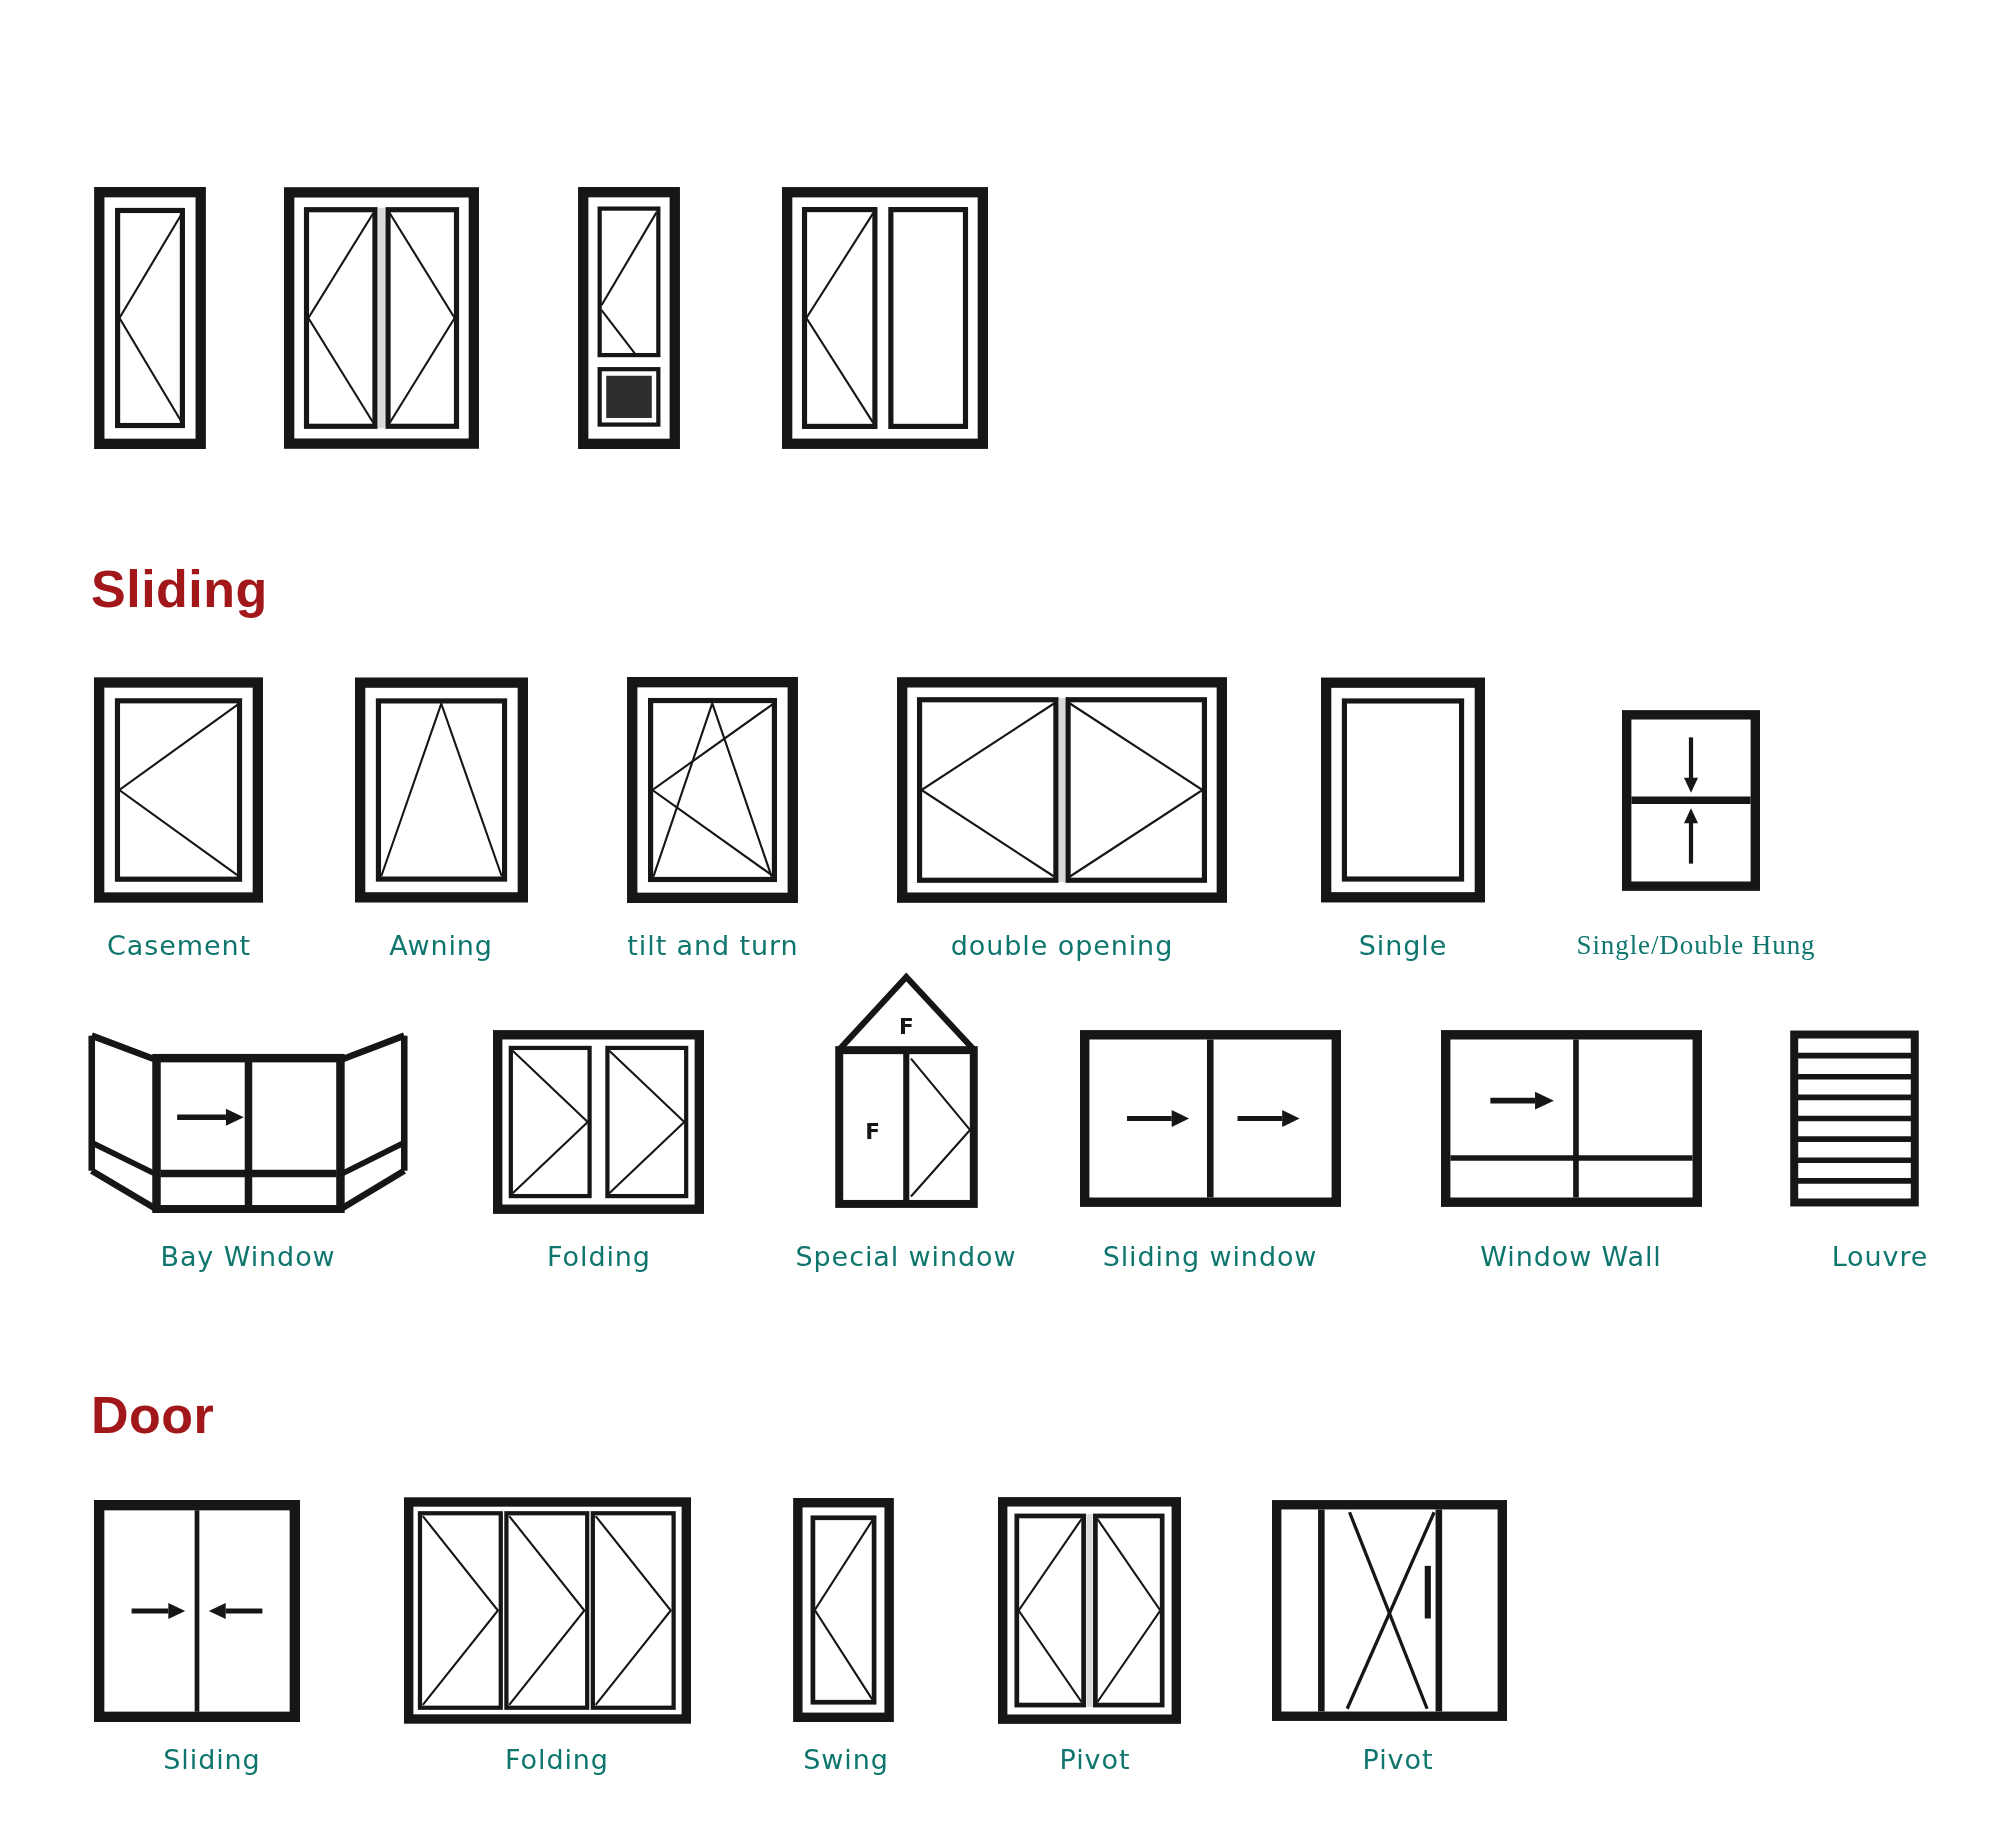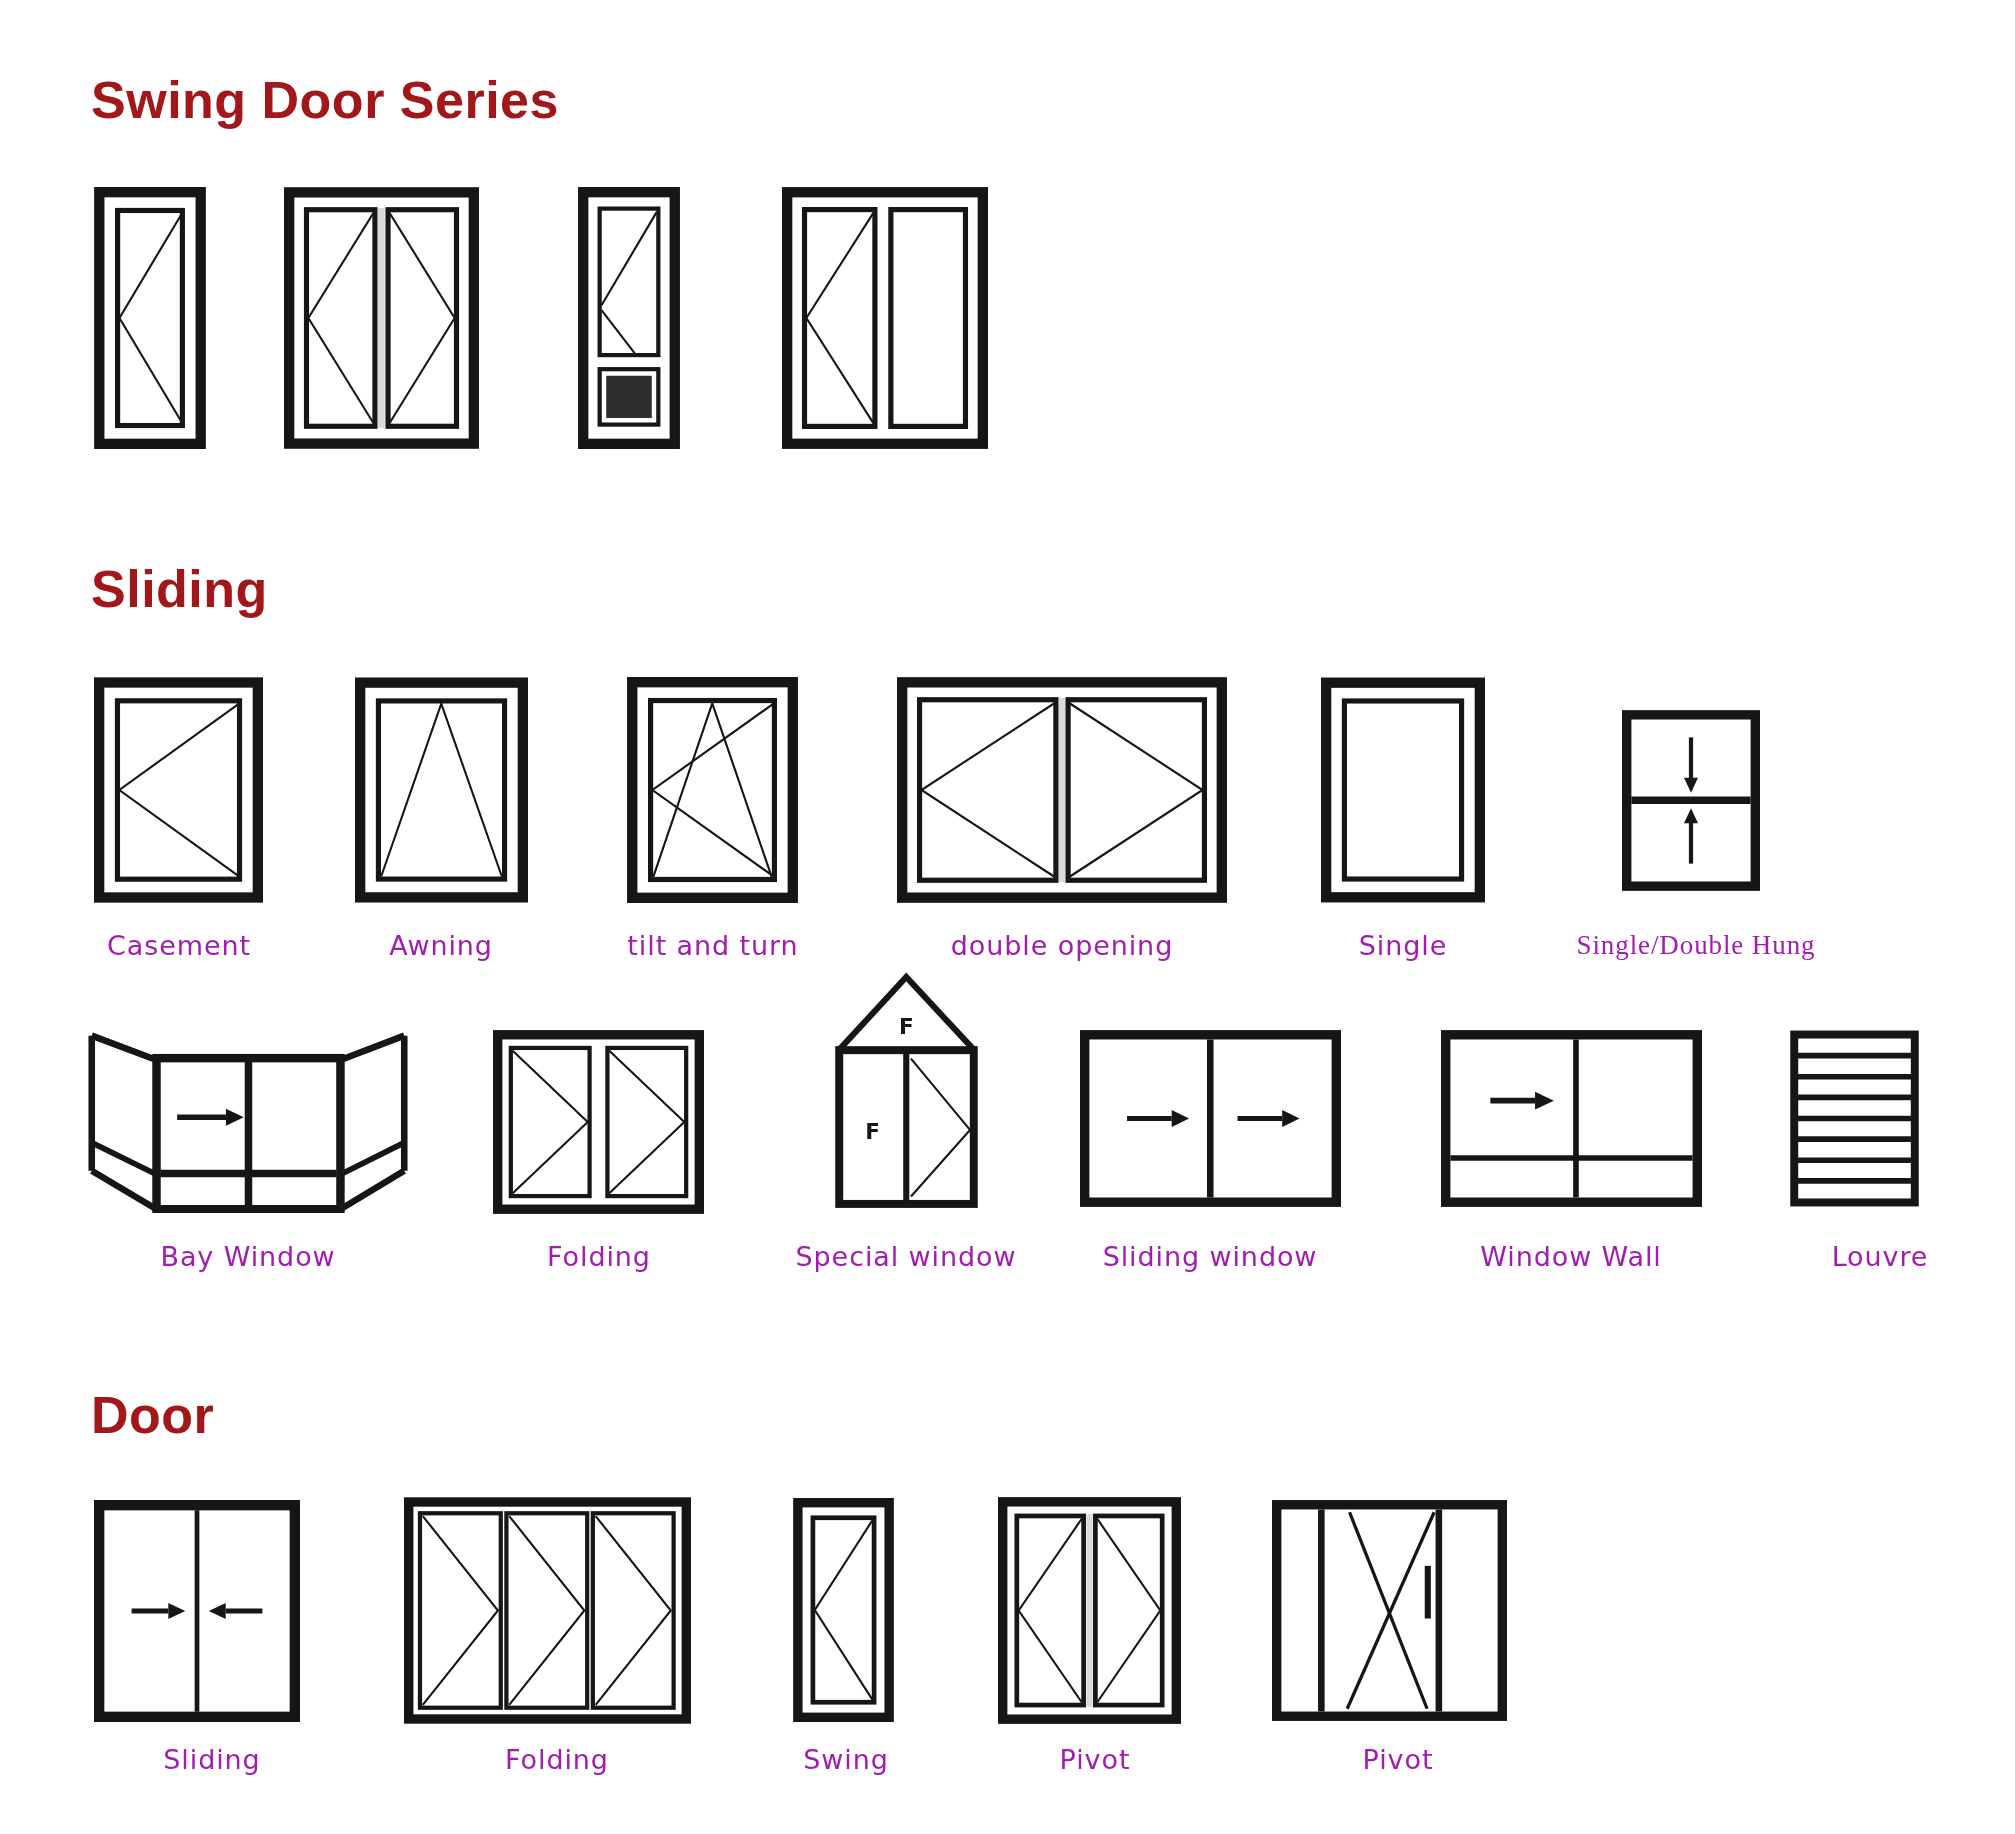--- a/index.html
+++ b/index.html
@@ -20,40 +20,39 @@
     color:var(--accent);
     white-space:nowrap;
   }
   .diag{position:absolute;}
   .diag svg{display:block;width:100%;height:100%;}
   .lbl{
     position:absolute;
     font-family:"DejaVu Sans",sans-serif;
     font-size:27px;
     letter-spacing:0.9px;
-    color:#a21caf;
+    color:#0f766e;
     white-space:nowrap;
     transform:translateX(-50%);
   }
   .fr{fill:none;stroke:var(--line);}
   .ln{fill:none;stroke:var(--line);stroke-width:4.5;}
   .lnb{fill:none;stroke:var(--line);stroke-width:7;}
   .bar{stroke:var(--line);fill:none;}
   .arrow-line{stroke:var(--line);fill:none;}
   .arrow-head{fill:var(--line);stroke:none;}
   .shade{fill:#c4c4c4;opacity:.65;stroke:none;}
   .panel-dark{fill:var(--panel);stroke:none;}
   .mark{fill:var(--line);font-family:"DejaVu Sans",sans-serif;font-weight:700;font-size:46px;text-anchor:middle;}
 </style>
 </head>
 <body>
 
 <div id="canvas">
 
-  <div class="heading" style="left:91px;top:70px;">Swing Door Series</div>
 
   <div class="diag" style="left:94px;top:187px;width:112px;height:262px;">
     <svg viewBox="0 0 238 558">
       <rect class="fr" x="11" y="11" width="216" height="536" stroke-width="22"></rect>
       <rect class="fr" x="50" y="50" width="138" height="458" stroke-width="11"></rect>
       <path class="ln" d="M186 58 L54 279 L186 500"></path>
     </svg>
   </div>
 
   <div class="diag" style="left:284px;top:187px;width:195px;height:262px;">

